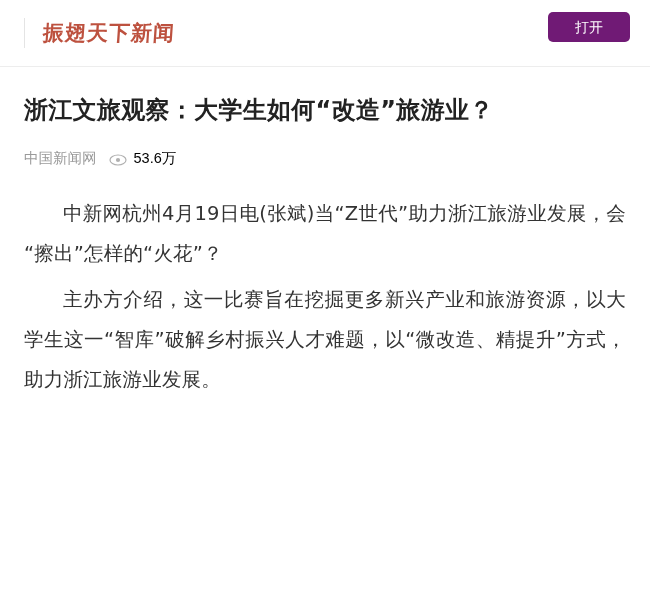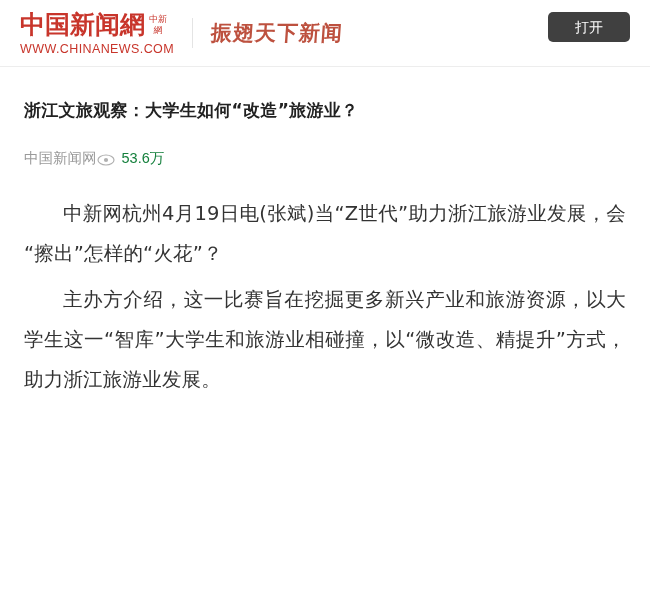--- a/index.html
+++ b/index.html
@@ -85,21 +85,21 @@
     font-weight: bold;
     transform: skewX(-4deg);
     opacity: 0.92;
   }
   .open-button {
     position: absolute;
     right: 20px;
     top: 12px;
     width: 82px;
     height: 30px;
-    background: #404040;
+    background: #701a75;
     color: #ffffff;
     border: none;
     border-radius: 5px;
     font-size: 14px;
     font-family: "Liberation Sans", sans-serif;
     cursor: pointer;
     line-height: 30px;
     text-align: center;
     padding: 0;
   }
@@ -109,42 +109,42 @@
     background: #ededed;
     margin: 0 0 0 0;
   }
 
   
   .article {
     padding: 0 24px;
   }
   .title {
     font-family: "DejaVu Sans", "Liberation Sans", sans-serif;
-    font-size: 17px;
+    font-size: 24px;
     font-weight: bold;
     color: #222222;
     line-height: 34px;
     margin: 26px 0 0 0;
     letter-spacing: 0.3px;
   }
   .meta {
     display: flex;
     align-items: center;
     margin-top: 22px;
     color: #9a9a9a;
     font-size: 14.5px;
-    gap: 0;
+    gap: 12px;
   }
   .meta-source { color: #9a9a9a; }
   .meta-date { color: #9a9a9a; letter-spacing: 0.2px; }
   .meta-views {
     display: flex;
     align-items: center;
     gap: 7px;
-    color: #15803d;
+    color: #000000;
   }
   .eye-icon {
     display: inline-block;
     width: 18px;
     height: 12px;
     position: relative;
   }
   .body {
     margin-top: 26px;
   }
@@ -159,27 +159,20 @@
     text-align: justify;
   }
 </style>
 </head>
 <body>
 
 <div class="page">
 
   <div class="header">
     <div class="brand">
-      <div class="logo-block">
-        <div class="logo-row">
-          <span class="logo-cn">中国新闻網</span>
-          <span class="logo-sub2"><span>中新</span><br><span>網</span></span>
-        </div>
-        <div class="logo-url">WWW.CHINANEWS.COM</div>
-      </div>
       <div class="logo-divider"></div>
       <div class="sub-logo">振翅天下新闻</div>
     </div>
     <button class="open-button">打开</button>
   </div>
 
   <div class="divider"></div>
 
   <div class="article">
     <h1 class="title">浙江文旅观察：大学生如何“改造”旅游业？</h1>
@@ -192,17 +185,17 @@
             <ellipse cx="9" cy="6" rx="8" ry="5" stroke="#b0b0b0" stroke-width="1.2" fill="none"></ellipse>
             <circle cx="9" cy="6" r="2.1" fill="#b0b0b0"></circle>
           </svg>
         </span>
         <span>53.6万</span>
       </span>
     </div>
 
     <div class="body">
       <p class="para">中新网杭州4月19日电(张斌)当“Z世代”助力浙江旅游业发展，会“擦出”怎样的“火花”？</p>
-      <p class="para">主办方介绍，这一比赛旨在挖掘更多新兴产业和旅游资源，以大学生这一“智库”大学生和旅游业相碰撞，以“微改造、精提升”方式，助力浙江旅游业发展。</p>
+      <p class="para">主办方介绍，这一比赛旨在挖掘更多新兴产业和旅游资源，以大学生这一“智库”破解乡村振兴人才难题，以“微改造、精提升”方式，助力浙江旅游业发展。</p>
     </div>
   </div>
 
 </div>
 
 </body></html>

